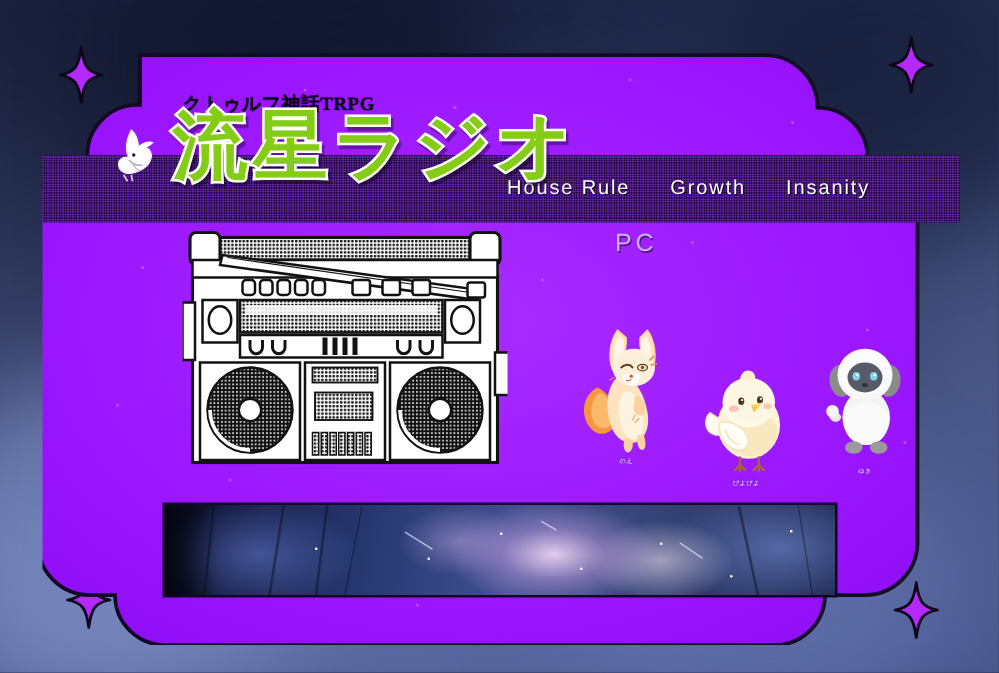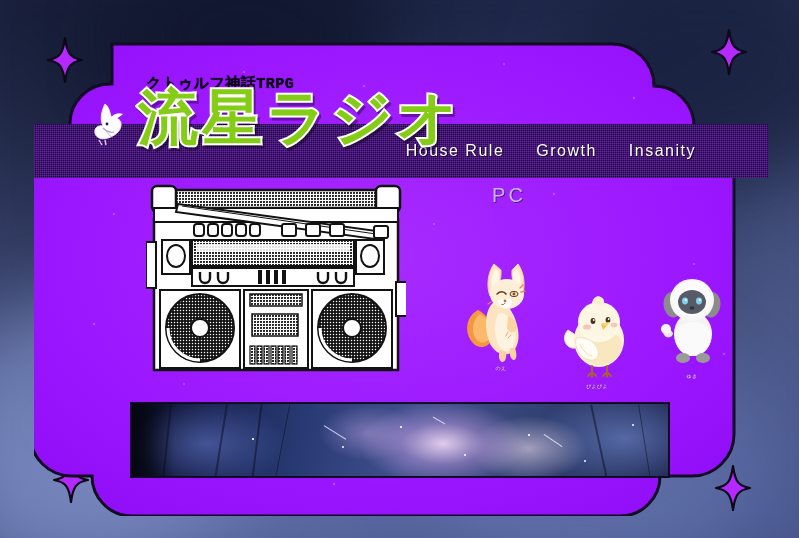--- a/index.html
+++ b/index.html
@@ -41,21 +41,21 @@
 
   
   .panel-wrap{position:absolute;left:34px;top:24px;width:734px;height:492px;}
   .panel-svg{position:absolute;inset:0;}
   .panel-content{position:absolute;inset:0;}
 
   
   .logo-bird{position:absolute;left:56px;top:76px;width:40px;height:52px;}
   .sub-title{
     position:absolute;left:112px;top:50px;
-    font-family:Liberation Mono, monospace;
+    font-family:Liberation Serif, serif;
     font-size:15px;font-weight:bold;color:#0a0413;letter-spacing:.5px;
     white-space:nowrap;
     text-shadow:0 0 1px #0a0413;
   }
   .main-title{
     position:absolute;left:104px;top:68px;
     font-family:Liberation Mono, monospace;
     font-size:60px;font-weight:bold;color:#84cc16;
     letter-spacing:4px;white-space:nowrap;line-height:1;
     -webkit-text-stroke:4px #ffffff;

